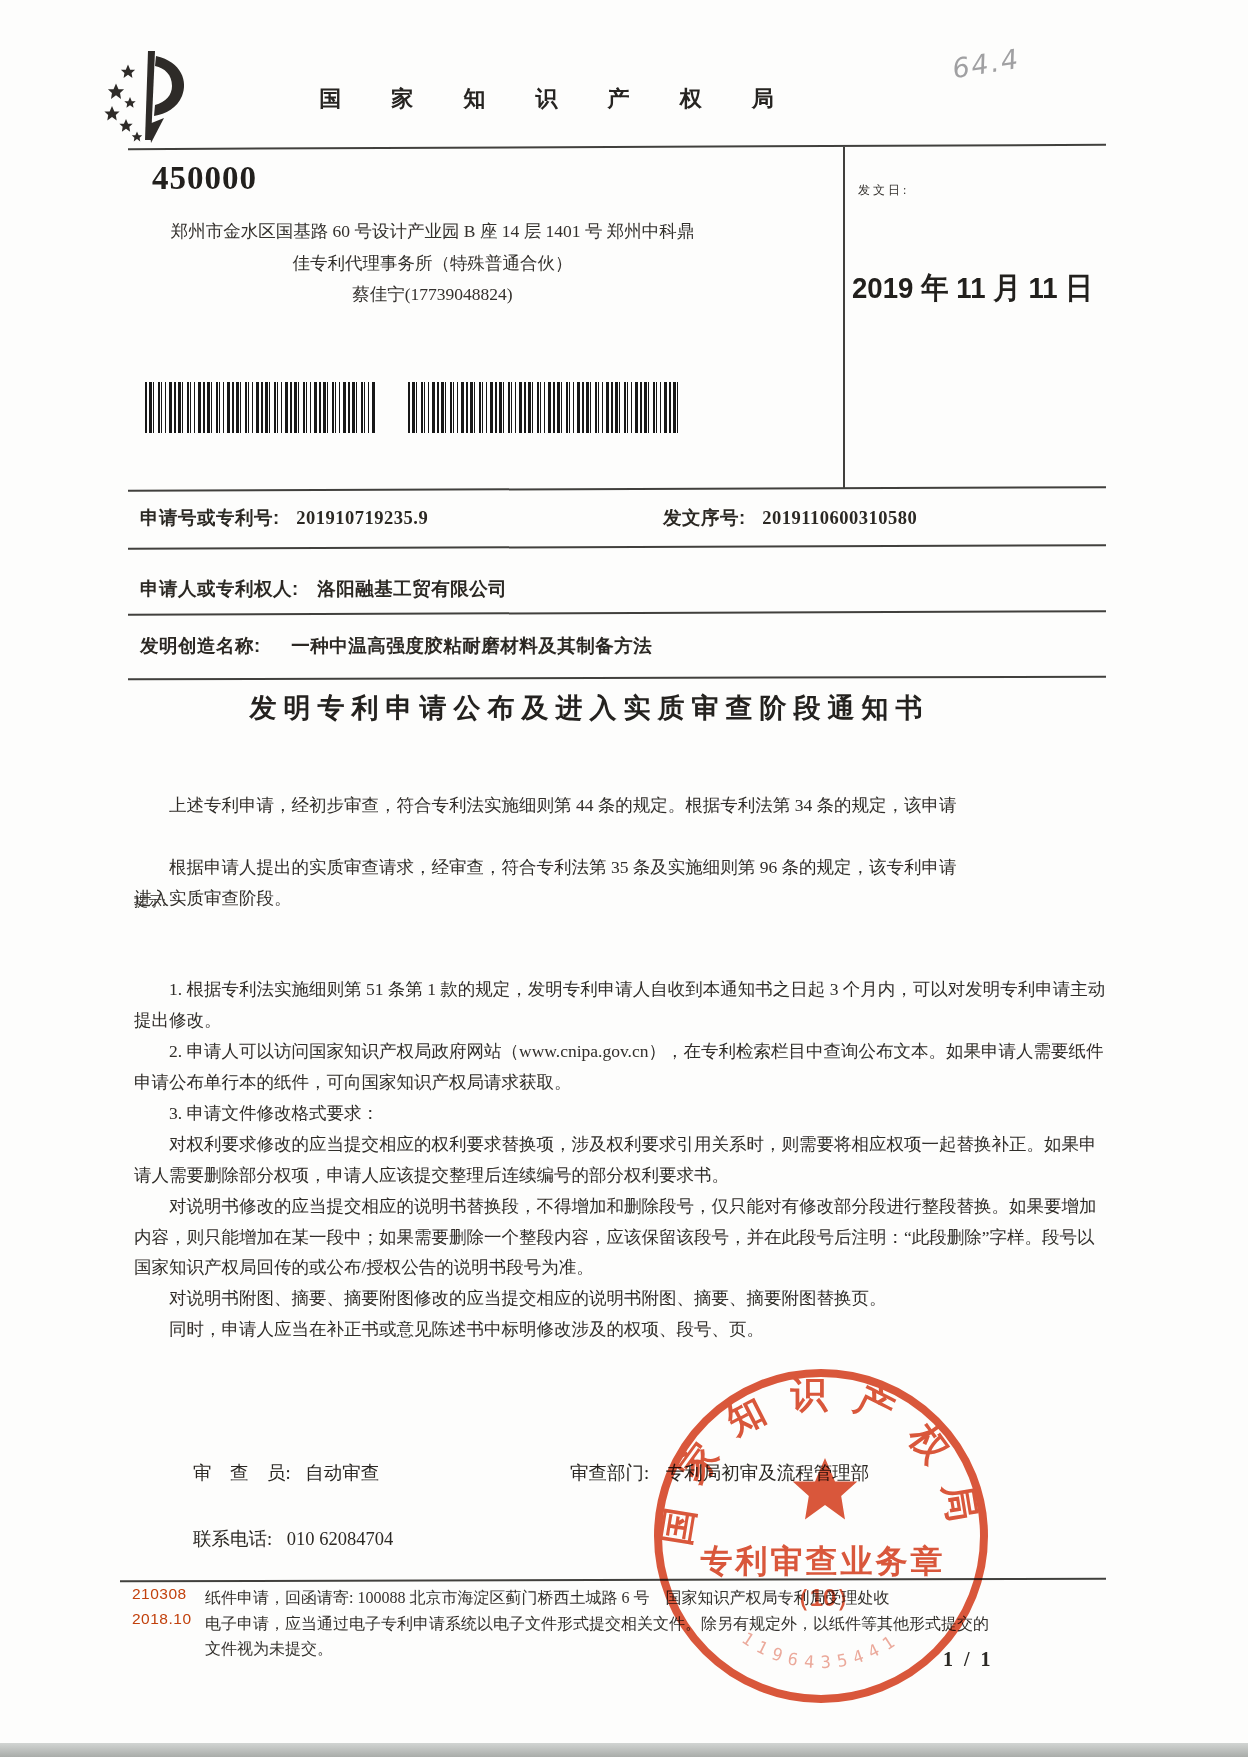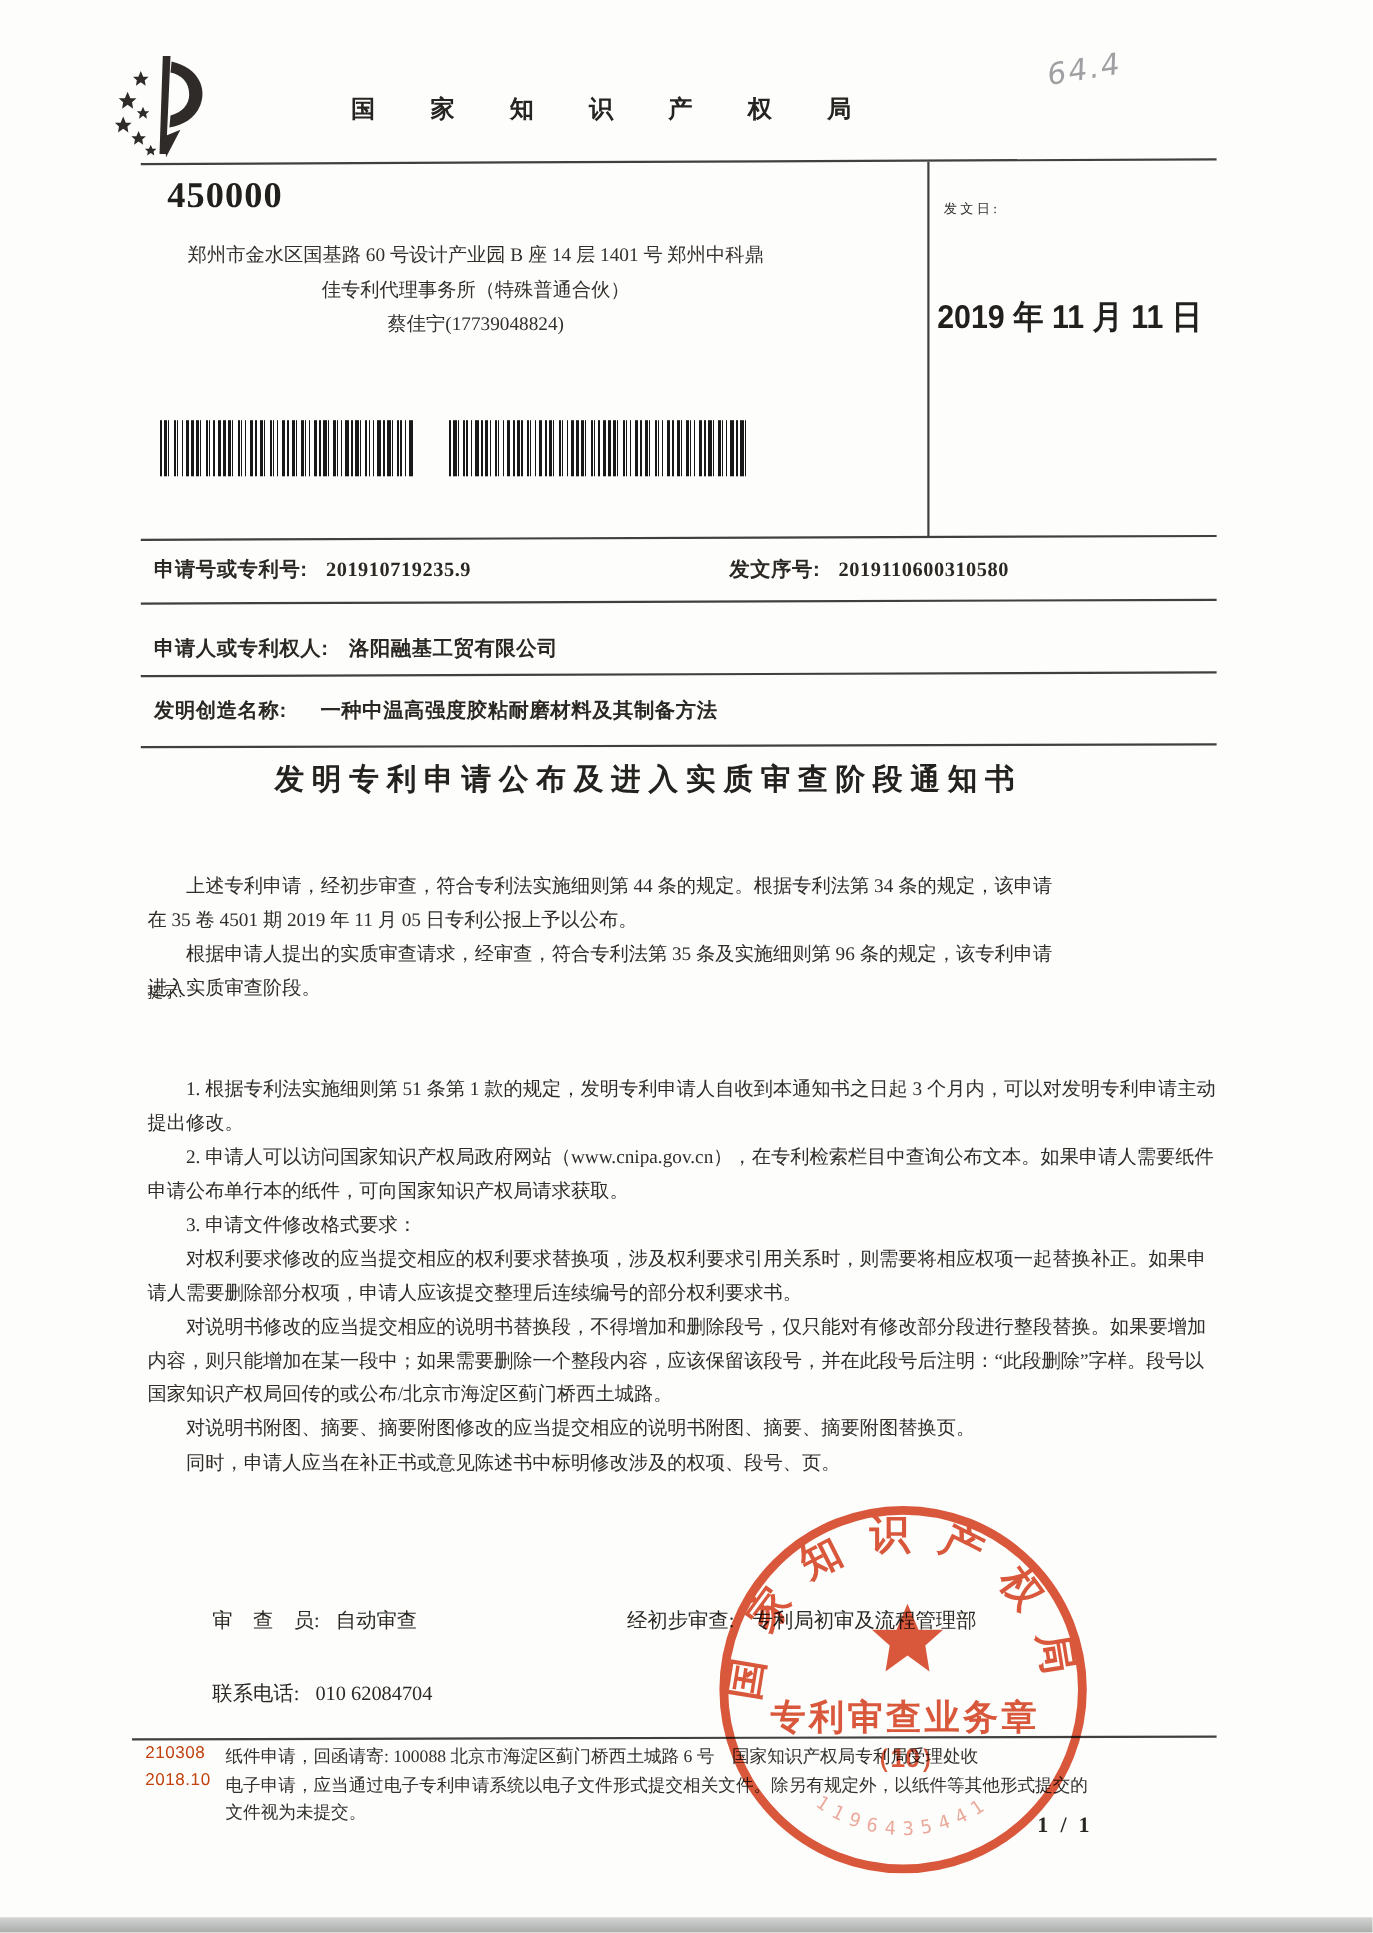--- a/index.html
+++ b/index.html
@@ -144,21 +144,20 @@
     <span class="flabel">发明创造名称:</span>
     <span class="fval normal" style="margin-left:26px;">一种中温高强度胶粘耐磨材料及其制备方法</span>
   </div>
 
   <div class="abs rule" style="left:128px;top:677px;width:978px;transform:rotate(-0.15deg);"></div>
 
   <div class="abs notice-title">发明专利申请公布及进入实质审查阶段通知书</div>
 
   <div class="abs para" data-indent-first="" style="top:742px;">
       <div>上述专利申请，经初步审查，符合专利法实施细则第 44 条的规定。根据专利法第 34 条的规定，该申请</div>
-      <div>在 35 卷 4501 期 2019 年 11 月 05 日专利公报上予以公布。</div>
     </div>
   <div class="abs para" data-indent-first="" style="top:804px;">
       <div>根据申请人提出的实质审查请求，经审查，符合专利法第 35 条及实施细则第 96 条的规定，该专利申请</div>
       <div>进入实质审查阶段。</div>
     </div>
 
   <div class="abs hint-label">提示:</div>
 
   <div class="abs para" data-indent-first="" style="top:926px;">
       <div>1. 根据专利法实施细则第 51 条第 1 款的规定，发明专利申请人自收到本通知书之日起 3 个月内，可以对发明专利申请主动</div>
@@ -171,35 +170,35 @@
   <div class="abs para" data-indent-first="" style="top:1050px;">
       <div>3. 申请文件修改格式要求：</div>
     </div>
   <div class="abs para" data-indent-first="" style="top:1081px;">
       <div>对权利要求修改的应当提交相应的权利要求替换项，涉及权利要求引用关系时，则需要将相应权项一起替换补正。如果申</div>
       <div>请人需要删除部分权项，申请人应该提交整理后连续编号的部分权利要求书。</div>
     </div>
   <div class="abs para" data-indent-first="" style="top:1143px;">
       <div>对说明书修改的应当提交相应的说明书替换段，不得增加和删除段号，仅只能对有修改部分段进行整段替换。如果要增加</div>
       <div>内容，则只能增加在某一段中；如果需要删除一个整段内容，应该保留该段号，并在此段号后注明：“此段删除”字样。段号以</div>
-      <div>国家知识产权局回传的或公布/北京市海淀区蓟门桥西土城路。</div>
+      <div>国家知识产权局回传的或公布/授权公告的说明书段号为准。</div>
     </div>
   <div class="abs para" data-indent-first="" style="top:1235px;">
       <div>对说明书附图、摘要、摘要附图修改的应当提交相应的说明书附图、摘要、摘要附图替换页。</div>
     </div>
   <div class="abs para" data-indent-first="" style="top:1266px;">
       <div>同时，申请人应当在补正书或意见陈述书中标明修改涉及的权项、段号、页。</div>
     </div>
 
   <div class="abs sig" style="left:193px;top:1460px;">
     <span>审　查　员:</span>
     <span style="margin-left:10px;">自动审查</span>
   </div>
   <div class="abs sig" style="left:570px;top:1460px;">
-    <span>经初步审查:</span>
+    <span>审查部门:</span>
     <span style="margin-left:12px;">专利局初审及流程管理部</span>
   </div>
   <div class="abs sig" style="left:193px;top:1526px;">
     <span>联系电话:</span>
     <span style="margin-left:10px;">010 62084704</span>
   </div>
 
   <div class="abs rule thin" style="left:120px;top:1579px;width:986px;transform:rotate(-0.15deg);"></div>
 
   <div class="abs foot-code" style="top:1585px;">210308</div>

